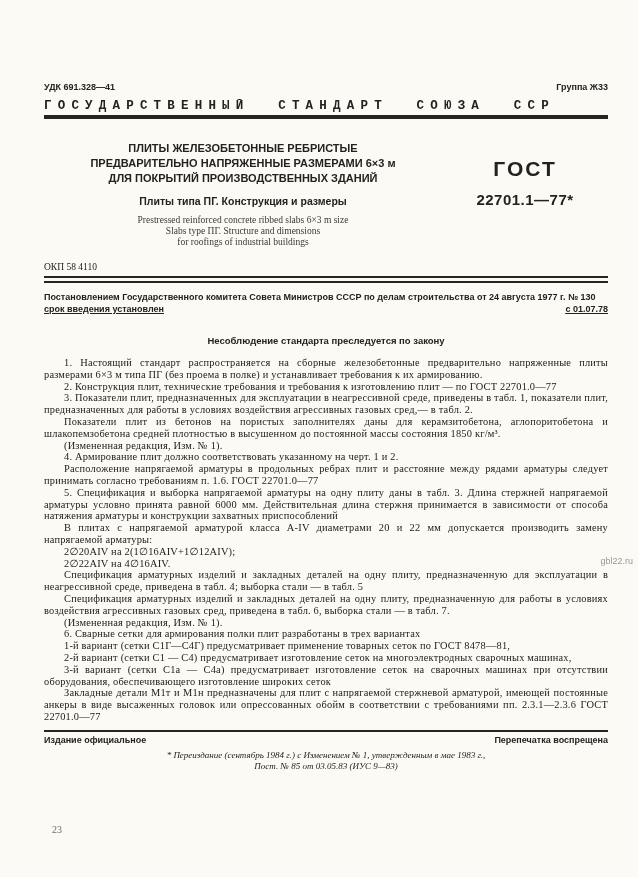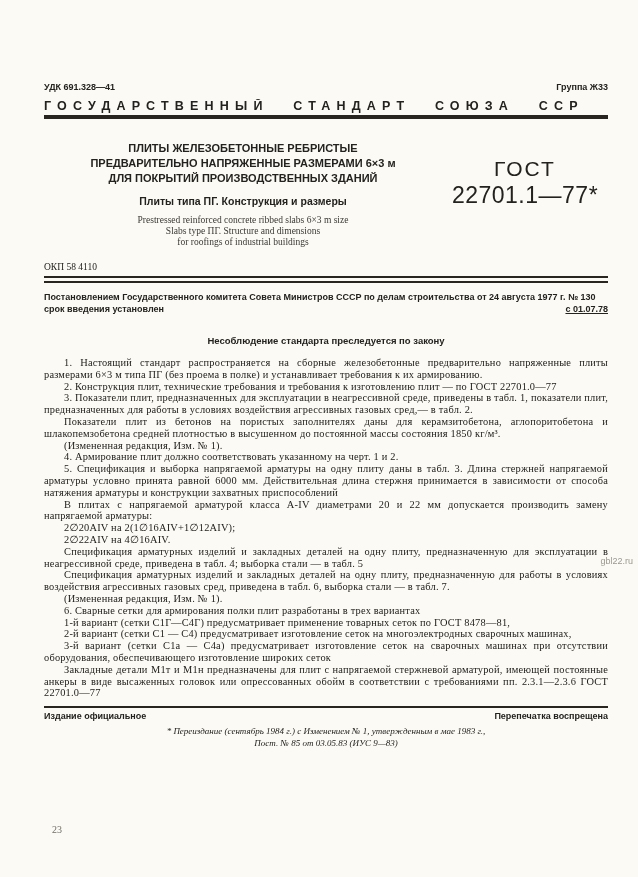--- a/index.html
+++ b/index.html
@@ -17,59 +17,59 @@
     box-sizing:border-box;
     padding:82px 30px 16px 44px;
   }
   .meta-row {
     display:flex; justify-content:space-between;
     font-family:"Liberation Sans", sans-serif;
     font-weight:bold; font-size:9px;
   }
   .gost-heading {
     margin-top:7px;
-    font-family:Liberation Sans, sans-serif;
+    font-family:Liberation Mono, monospace;
     font-weight:bold; font-size:12.5px;
     letter-spacing:6.2px; word-spacing:15px;
     white-space:nowrap; overflow:hidden;
   }
   .heading-rule { height:4px; background:#282521; margin-top:2px; }
 
   .title-area { display:flex; margin-top:22px; }
   .title-left { width:398px; text-align:center; }
   .title-line {
     font-family:"Liberation Sans", sans-serif;
     font-weight:bold; font-size:11px; line-height:15px;
   }
   .subtitle {
     margin-top:9px;
     font-family:"Liberation Sans", sans-serif;
     font-weight:bold; font-size:10.5px;
   }
   .english { margin-top:8px; font-size:9.5px; line-height:11px; color:#3b3833; }
   .title-right {
     flex:1; text-align:center; padding-top:16px;
-    font-family:"Liberation Sans", sans-serif; font-weight:normal;
+    font-family:"Liberation Sans", sans-serif; font-weight:bold;
   }
   .gost-label { font-size:21px; letter-spacing:2px; }
-  .gost-number { font-size:23px; margin-top:1px; letter-spacing:0.5px; }
+  .gost-number { font-size:15px; margin-top:10px; letter-spacing:0.5px; }
 
   .okp { margin-top:14px; font-size:9.5px; }
   .double-rule {
     margin-top:4px; height:3px;
     border-top:2px solid #282521; border-bottom:2px solid #282521;
   }
 
   .decree {
     margin-top:8px;
     font-family:"Liberation Sans", sans-serif;
     font-weight:bold; font-size:9px; line-height:12px;
     text-align:justify;
   }
-  .decree-line2 { display:flex; justify-content:space-between; }
+  .decree-line2 { display:flex; justify-content:space-between;text-decoration:underline; }
   .decree-date { text-decoration:underline; }
 
   .law-notice {
     text-align:center; margin-top:20px;
     font-family:"Liberation Sans", sans-serif;
     font-weight:bold; font-size:9.5px;
   }
 
   .body-text { margin-top:11px; font-size:10.4px; line-height:11.8px; letter-spacing:0.2px; }
   .body-text p { margin:0; text-indent:20px; text-align:justify; }
@@ -132,20 +132,21 @@
 
   <div class="law-notice">Несоблюдение стандарта преследуется по закону</div>
 
   <div class="body-text">
     <p>1. Настоящий стандарт распространяется на сборные железобетонные предварительно напряженные плиты размерами 6×3 м  типа ПГ (без проема в полке) и устанавливает требования к их армированию.</p>
     <p>2. Конструкция плит, технические требования и требования к изготовлению плит — по ГОСТ 22701.0—77</p>
     <p>3. Показатели плит, предназначенных для эксплуатации в неагрессивной среде, приведены в табл. 1, показатели плит, предназначенных для работы в условиях воздействия агрессивных газовых сред,— в табл. 2.</p>
     <p>Показатели плит из бетонов на пористых заполнителях даны для керамзитобетона, аглопоритобетона и шлакопемзобетона средней плотностью в высушенном до постоянной массы состояния 1850 кг/м³.</p>
     <p class="b">(Измененная редакция, Изм. № 1).</p>
     <p>4. Армирование плит должно соответствовать указанному на черт. 1 и 2.</p>
+    <p>Расположение напрягаемой арматуры в продольных ребрах плит и расстояние между рядами арматуры следует принимать согласно требованиям п. 1.6. ГОСТ 22701.0—77</p>
     <p>5. Спецификация и выборка напрягаемой арматуры на одну плиту даны в табл. 3. Длина стержней напрягаемой арматуры условно принята равной 6000 мм. Действительная длина стержня принимается в зависимости от способа натяжения арматуры и конструкции захватных приспособлений</p>
     <p>В плитах с напрягаемой арматурой класса A-IV диаметрами 20 и 22 мм допускается производить замену напрягаемой арматуры:</p>
     <p>2∅20AIV на 2(1∅16AIV+1∅12AIV);</p>
     <p>2∅22AIV на 4∅16AIV.</p>
     <p>Спецификация арматурных изделий и закладных деталей на одну плиту, предназначенную для эксплуатации в неагрессивной среде, приведена в табл. 4; выборка стали — в табл. 5</p>
     <p>Спецификация арматурных изделий и закладных деталей на одну плиту, предназначенную для работы в условиях воздействия агрессивных газовых сред, приведена в табл. 6, выборка стали — в табл. 7.</p>
     <p class="b">(Измененная редакция, Изм. № 1).</p>
     <p>6. Сварные сетки для армирования полки плит разработаны в трех вариантах</p>
     <p>1-й вариант (сетки С1Г—С4Г) предусматривает применение товарных сеток по ГОСТ 8478—81,</p>
     <p>2-й вариант (сетки С1 — С4) предусматривает изготовление сеток на многоэлектродных сварочных машинах,</p>

